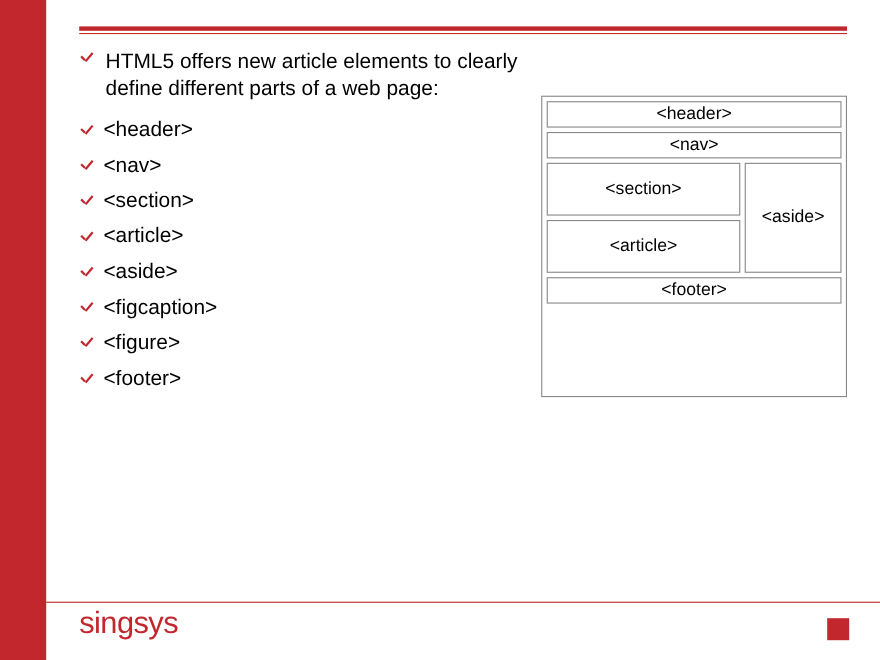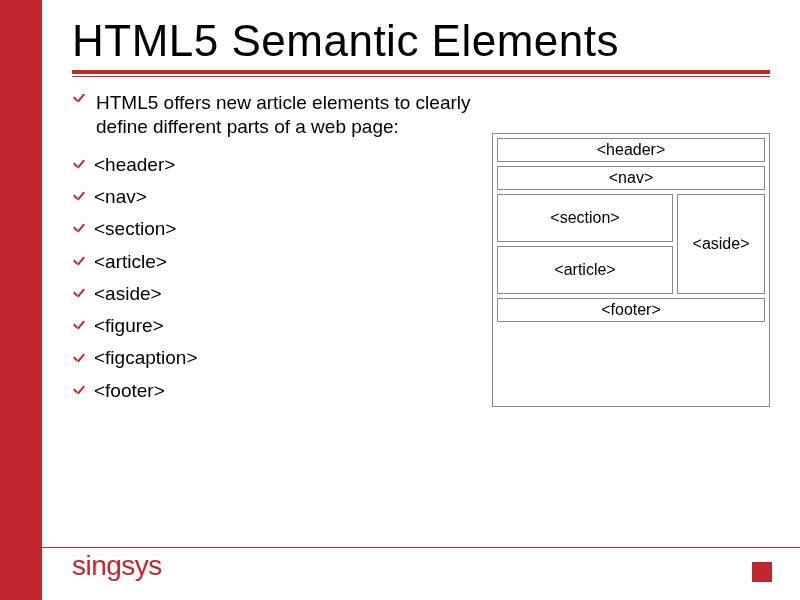--- a/index.html
+++ b/index.html
@@ -165,21 +165,20 @@
     height: 20px;
     background: #c1272d;
   }
 </style>
 </head>
 <body>
 
 <div class="red-sidebar"></div>
 
 <div class="slide">
-  <h1 class="title">HTML5 Semantic Elements</h1>
   <div class="title-underline"></div>
   <div class="thin-line"></div>
 
   <div class="content">
     <div class="left-col">
       <div class="intro">
         <span class="check"></span>
         <span>HTML5 offers new article elements to clearly define different parts of a web page:</span>
       </div>
       <div class="item-row">
@@ -197,25 +196,25 @@
       <div class="item-row">
         <span class="check"></span>
         <span>&lt;article&gt;</span>
       </div>
       <div class="item-row">
         <span class="check"></span>
         <span>&lt;aside&gt;</span>
       </div>
       <div class="item-row">
         <span class="check"></span>
+        <span>&lt;figcaption&gt;</span>
+      </div>
+      <div class="item-row">
+        <span class="check"></span>
         <span>&lt;figure&gt;</span>
-      </div>
-      <div class="item-row">
-        <span class="check"></span>
-        <span>&lt;figcaption&gt;</span>
       </div>
       <div class="item-row">
         <span class="check"></span>
         <span>&lt;footer&gt;</span>
       </div>
     </div>
 
     <div class="diagram">
       <div class="dbox">&lt;header&gt;</div>
       <div class="dbox">&lt;nav&gt;</div>

